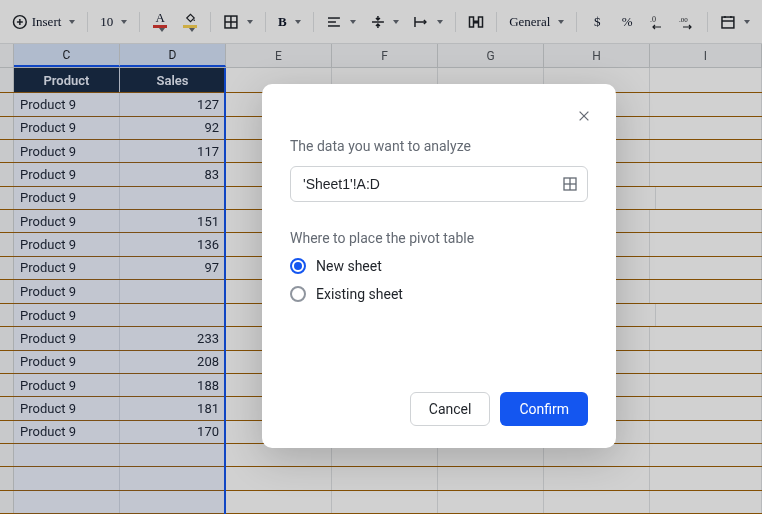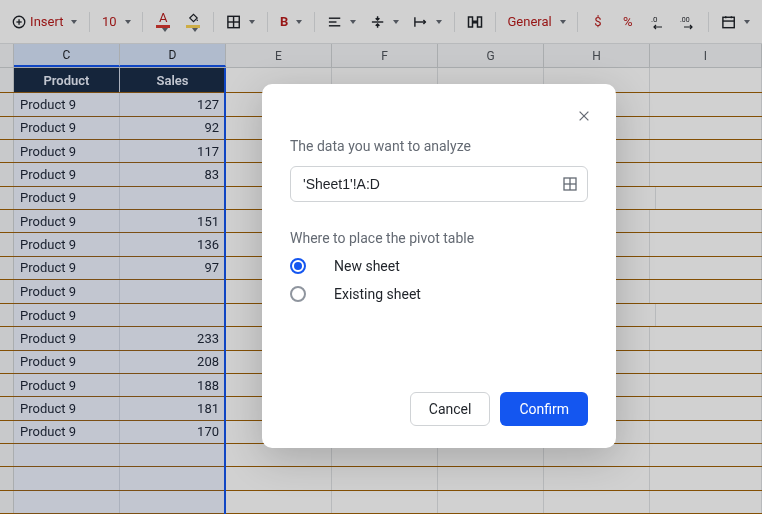--- a/index.html
+++ b/index.html
@@ -27,22 +27,23 @@
   .tbtn {
     display: flex;
     align-items: center;
     justify-content: center;
     height: 28px;
     min-width: 28px;
     padding: 0 6px;
     border-radius: 4px;
     cursor: pointer;
     font-size: 13px;
-    color: #b91c1c;
+    color: #0f172a;
     gap: 4px;
+    font-family: Liberation Serif, serif;
   }
   .sep {
     width: 1px;
     height: 20px;
     background: #e1e3e6;
     margin: 0 4px;
   }
   .chev::after {
     content: "";
     display: inline-block;
@@ -176,21 +177,21 @@
     right: 10px;
     top: 50%;
     transform: translateY(-50%);
     width: 16px; height: 16px;
     cursor: pointer;
   }
   .radio-group { margin-top: 12px; display:flex; flex-direction:column; gap:12px;}
   .radio-item {
     display: flex;
     align-items: center;
-    gap: 28px;
+    gap: 10px;
     font-size: 14px;
     color: #1f2329;
     cursor: pointer;
   }
   .radio {
     width: 16px; height: 16px;
     border-radius: 50%;
     border: 2px solid #8f959e;
     position: relative;
     flex-shrink:0;

